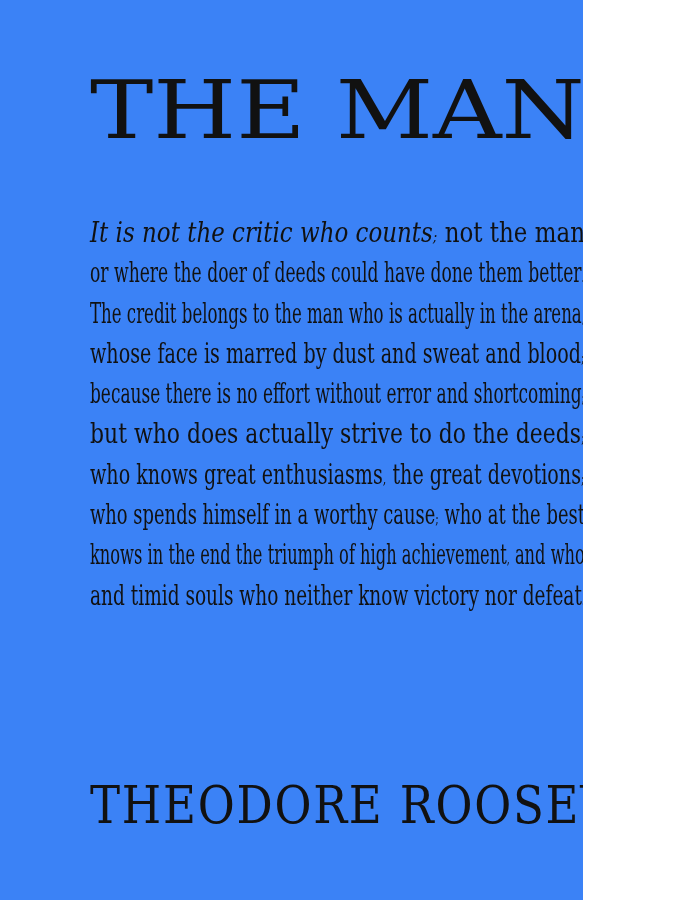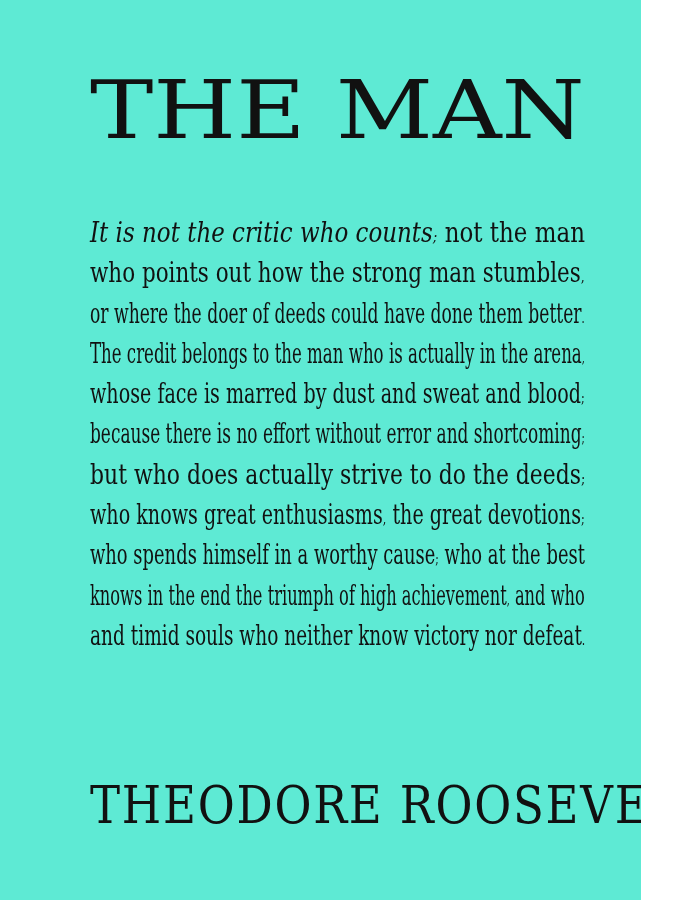--- a/index.html
+++ b/index.html
@@ -1,19 +1,19 @@
 <!DOCTYPE html>
 <html><head>
 <meta charset="utf-8">
 <style>
   html,body{margin:0;padding:0;background:#ffffff;}
   .poster{
     position:relative;
-    width:641px;height:900px;
-    background:#5eead4;
+    width:583px;height:900px;
+    background:#3b82f6;
     color:#111111;
     font-family:"DejaVu Serif", "Liberation Serif", serif;
     overflow:hidden;
   }
   .row{position:absolute;left:90px;width:495px;}
   .fit{display:inline-block;white-space:pre;transform-origin:left center;}
   .t1{top:71px;font-size:80px;line-height:1;}
   .t2{top:151px;font-size:54px;line-height:1;}
   .quote{top:213px;}
   .line{height:40.3px;line-height:40.3px;font-size:27px;}
@@ -27,21 +27,20 @@
 
 <div class="poster">
 
   <div class="row t1">
     <span class="fit" style="transform: scaleX(1.18705);">THE MAN</span>
   </div>
 
 
   <div class="row quote" id="quote-body">
       <div class="line"><span class="fit" style="transform: scaleX(0.850515);"><span class="seg italic">It is not the critic who counts<span class="punct">;</span></span><span class="seg normal"> not the man</span></span></div>
-      <div class="line"><span class="fit" style="transform: scaleX(0.794543);"><span class="seg normal">who points out how the strong man stumbles<span class="punct">,</span></span></span></div>
       <div class="line"><span class="fit" style="transform: scaleX(0.63543);"><span class="seg normal">or where the doer of deeds could have done them better<span class="punct">.</span></span></span></div>
       <div class="line"><span class="fit" style="transform: scaleX(0.614907);"><span class="seg normal">The credit belongs to the man who is actually in the arena<span class="punct">,</span></span></span></div>
       <div class="line"><span class="fit" style="transform: scaleX(0.708155);"><span class="seg normal">whose face is marred by dust and sweat and blood<span class="punct">;</span></span></span></div>
       <div class="line"><span class="fit" style="transform: scaleX(0.628173);"><span class="seg normal">because there is no effort without error and shortcoming<span class="punct">;</span></span></span></div>
       <div class="line"><span class="fit" style="transform: scaleX(0.811475);"><span class="seg normal">but who does actually strive to do the deeds<span class="punct">;</span></span></span></div>
       <div class="line"><span class="fit" style="transform: scaleX(0.708155);"><span class="seg normal">who knows great enthusiasms<span class="punct">,</span> the great devotions<span class="punct">;</span></span></span></div>
       <div class="line"><span class="fit" style="transform: scaleX(0.663539);"><span class="seg normal">who spends himself in a worthy cause<span class="punct">;</span> who at the best</span></span></div>
       <div class="line"><span class="fit" style="transform: scaleX(0.60219);"><span class="seg normal">knows in the end the triumph of high achievement<span class="punct">,</span> and who</span></span></div>
       <div class="line"><span class="fit" style="transform: scaleX(0.686546);"><span class="seg normal">and timid souls who neither know victory nor defeat<span class="punct">.</span></span></span></div>
     </div>

